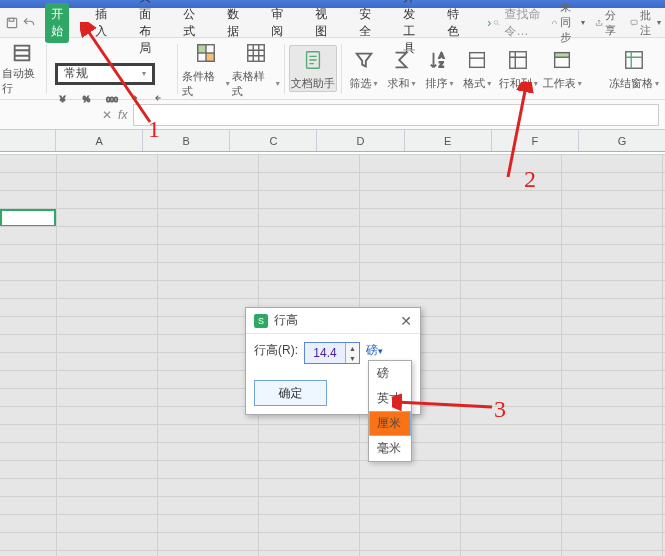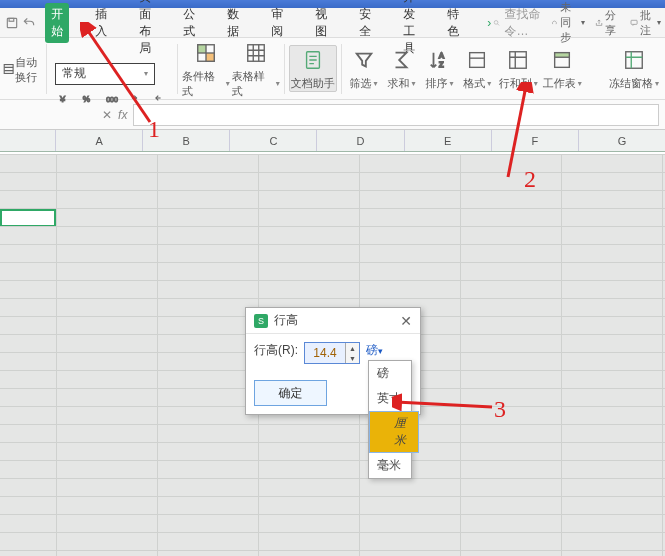--- a/index.html
+++ b/index.html
@@ -13,26 +13,26 @@
   .tabs { display: flex; align-items: center; gap: 20px; margin-left: 6px; }
   .tab { padding: 3px 6px; font-size: 12px; color: #333; border-radius: 3px; }
   .tab.active { background: #2fa866; color: #fff; }
   .tab-more { color: #2fa866; font-size: 12px; padding-left: 2px; }
   .qb-right { margin-left: auto; display: flex; align-items: center; gap: 10px; }
   .search-box { display: flex; align-items: center; gap: 4px; color: #999; }
   .right-item { display: flex; align-items: center; gap: 2px; color: #666; font-size: 11px; }
 
   
   .ribbon { height: 62px; background: #fafafa; border-bottom: 1px solid #ddd; display: flex; align-items: center; padding: 0 2px; gap: 2px; }
-  .ribbon-left { display:flex; flex-direction: row; align-items:center; width:40px; }
+  .ribbon-left { display:flex; flex-direction: column; align-items:center; width:40px; }
   .ribbon-left .crop { width:22px; height:22px; }
   .ribbon-left .lbl { font-size:11px; color:#555; margin-top:2px;}
   .fmt-block { display:flex; flex-direction:column; gap:4px; padding:0 4px; }
   .fmt-row1 { display:flex; align-items:center; gap:2px;}
-  .num-select { width: 100px; height: 22px; border:1px solid #404040; display:flex; align-items:center; padding:0 6px; justify-content:space-between; background:#fff; font-size:12px;margin-top:32px;}
+  .num-select { width: 100px; height: 22px; border:3px solid #404040; display:flex; align-items:center; padding:0 6px; justify-content:space-between; background:#fff; font-size:12px;margin-top:32px;}
   .fmt-row2 { display:flex; align-items:center; gap:6px;}
   .tiny-icon { width:18px; height:18px; display:flex; align-items:center; justify-content:center; color:#666;}
   .tiny-icon svg{width:14px;height:14px;}
   .rsep { width:1px; height:50px; background:#e0e0e0; margin:0 2px; }
 
   .rgroup { display:flex; flex-direction:column; align-items:center; width:42px; padding-top:2px; }
   .rgroup.narrow{ width:36px;}
   .rgroup.wide{ width:48px;}
   .rgroup.widest{ width:58px;margin-left:20px;}
   .rgroup .gicon { width:24px; height:24px; display:flex; align-items:center; justify-content:center; }
@@ -63,32 +63,32 @@
 
   
   .dialog { position:absolute; left:245px; top:307px; width:176px; background:#fff; border:1px solid #aaa; box-shadow:2px 2px 6px rgba(0,0,0,.25);}
   .dialog .dtitle { height:26px; display:flex; align-items:center; padding:0 8px; justify-content:space-between; border-bottom:1px solid #e5e5e5;}
   .dialog .dtitle .t-left{display:flex;align-items:center;gap:6px;}
   .dialog .dtitle .logo{width:14px;height:14px;background:#2fa866;border-radius:2px;display:flex;align-items:center;justify-content:center;color:#fff;font-size:9px;}
   .dialog .dtitle .close{font-size:14px;color:#666;}
   .dialog .dbody{padding:8px;}
   .dialog .drow{display:flex;align-items:flex-start;gap:6px;}
   .dialog .spinner{display:flex;align-items:center;border:1px solid #5a88d6;height:22px;}
-  .dialog .spinner input{width:40px;border:none;outline:none;text-align:center;color:#a16207;background:#e8f0ff;height:20px;font-size:12px;}
+  .dialog .spinner input{width:40px;border:none;outline:none;text-align:center;color:#4c1d95;background:#e8f0ff;height:20px;font-size:12px;}
   .dialog .spinner .arrows{display:flex;flex-direction:column;width:14px;}
   .dialog .spinner .ar{height:10px;border-left:1px solid #aaa;display:flex;align-items:center;justify-content:center;font-size:7px;color:#555;background:#f5f5f5;}
   .dialog .unit-link{color:#1a58c4; cursor:pointer;}
   .dialog .dactions{display:flex;gap:12px;padding:8px;}
   .dialog .btn{flex:1;height:26px;border:1px solid #9abfe8;background:#eef6ff;color:#333;display:flex;align-items:center;justify-content:center;font-size:12px;}
   .dialog .btn.ok{border-color:#6ea4e0;}
 
   
   .unit-menu{position:absolute; left:368px; top:360px; width:44px; background:#fff; border:1px solid #aaa; box-shadow:2px 2px 5px rgba(0,0,0,.2);}
   .unit-menu .uitem{padding:4px 8px; font-size:12px;}
-  .unit-menu .uitem.selected{background:#eab308; border:1px solid #8ab5e8; padding:3px 24px;font-style:italic;}
+  .unit-menu .uitem.selected{background:#f97316; border:1px solid #8ab5e8; padding:3px 7px;}
 
   
   .arrow-svg{position:absolute; pointer-events:none;}
   .ann-num{position:absolute; font-family:"Times New Roman",serif; font-size:24px; color:#d22;}
 </style>
 </head>
 <body>
 
 <div class="titlebar"></div>
 

